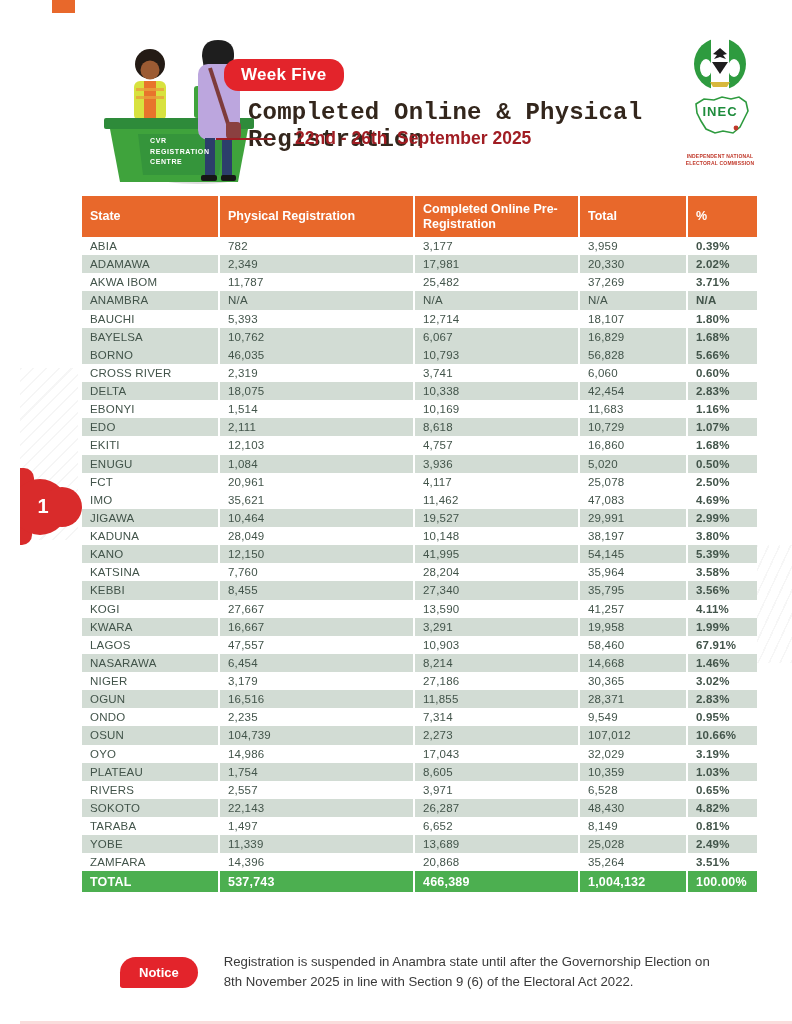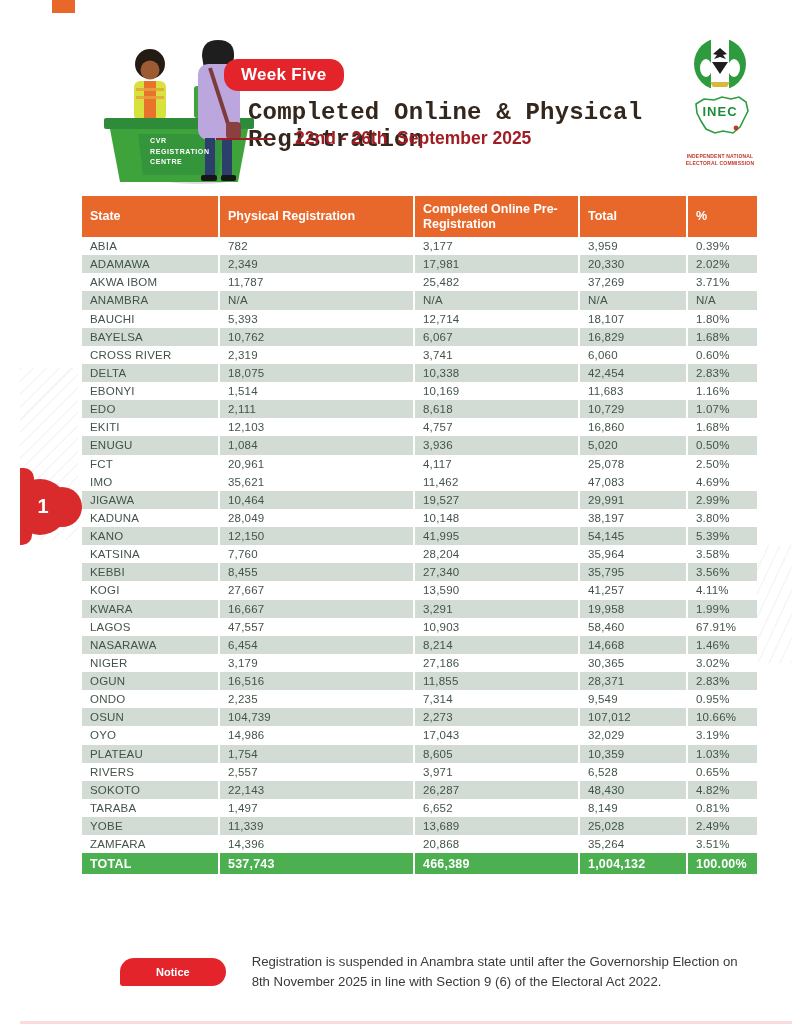--- a/index.html
+++ b/index.html
@@ -40,39 +40,39 @@
   .table{position:absolute; left:62px; top:196px; width:675px;}
   .grid-row{display:grid; grid-template-columns:138px 195px 165px 108px 1fr;}
   .hcell{background:var(--header_orange); color:#fff; font-weight:bold; font-size:12.5px;
     display:flex; align-items:center; padding:2px 2px 2px 8px; line-height:1.15;
     border-right:2px solid #fff; height:41px; box-sizing:border-box;}
   .hcell:last-child{border-right:none;}
   .trow{height:18.14px;}
   .tcell{font-size:11.5px; color:#42544a; display:flex; align-items:center; padding-left:8px;
     border-right:2px solid #fff; box-sizing:border-box; white-space:nowrap; overflow:hidden;
     letter-spacing:.2px;}
-  .tcell:last-child{border-right:none;}
+  .tcell:last-child{border-right:none;font-weight:bold;}
   .trow.stripe .tcell{background:var(--stripe_green);}
   .trow.total{height:21px;}
   .trow.total .tcell{background:var(--total_green); color:#fff; font-weight:bold; font-size:12.5px;}
 
   
   .page-marker{position:absolute; left:0; top:466px; width:60px; height:84px;}
   .pm-shape{position:absolute; background:#d92b2b;}
   .pm-tab-top{left:-18px; top:2px; width:32px; height:30px; border-radius:10px;}
   .pm-tab-bottom{left:-18px; top:52px; width:30px; height:27px; border-radius:10px;}
   .pm-circle{left:-8px; top:13px; width:56px; height:56px; border-radius:50%;}
   .pm-bump{left:22px; top:21px; width:40px; height:40px; border-radius:50%;}
   .pm-number{position:absolute; left:6px; top:29px; width:34px; text-align:center;
     color:#fff; font-size:20px; font-weight:bold;}
 
   
   .notice{position:absolute; left:100px; top:952px; display:flex; align-items:center; gap:26px;}
-  .notice-badge{background:var(--badge_red); color:#fff; font-weight:bold; font-size:11px;
-    padding:8px 36px; border-radius:17px 17px 17px 3px; flex:0 0 auto;}
+  .notice-badge{background:var(--badge_red); color:#fff; font-weight:bold; font-size:13px;
+    padding:8px 19px; border-radius:17px 17px 17px 3px; flex:0 0 auto;}
   .notice-text{width:487px; font-size:13.2px; color:#3a3a3a; line-height:1.55;}
 </style>
 </head>
 <body>
 
 <div class="page">
 
   <div class="accent-topleft"></div>
   <div class="squiggle left"></div>
   <div class="squiggle right"></div>
@@ -189,20 +189,27 @@
 
     <div class="grid-row trow stripe">
       <div class="tcell">BAYELSA</div>
       <div class="tcell">10,762</div>
       <div class="tcell">6,067</div>
       <div class="tcell">16,829</div>
       <div class="tcell">1.68%</div>
     </div>
 
 
+    <div class="grid-row trow stripe">
+      <div class="tcell">BORNO</div>
+      <div class="tcell">46,035</div>
+      <div class="tcell">10,793</div>
+      <div class="tcell">56,828</div>
+      <div class="tcell">5.66%</div>
+    </div>
 
     <div class="grid-row trow">
       <div class="tcell">CROSS RIVER</div>
       <div class="tcell">2,319</div>
       <div class="tcell">3,741</div>
       <div class="tcell">6,060</div>
       <div class="tcell">0.60%</div>
     </div>
 
     <div class="grid-row trow stripe">

